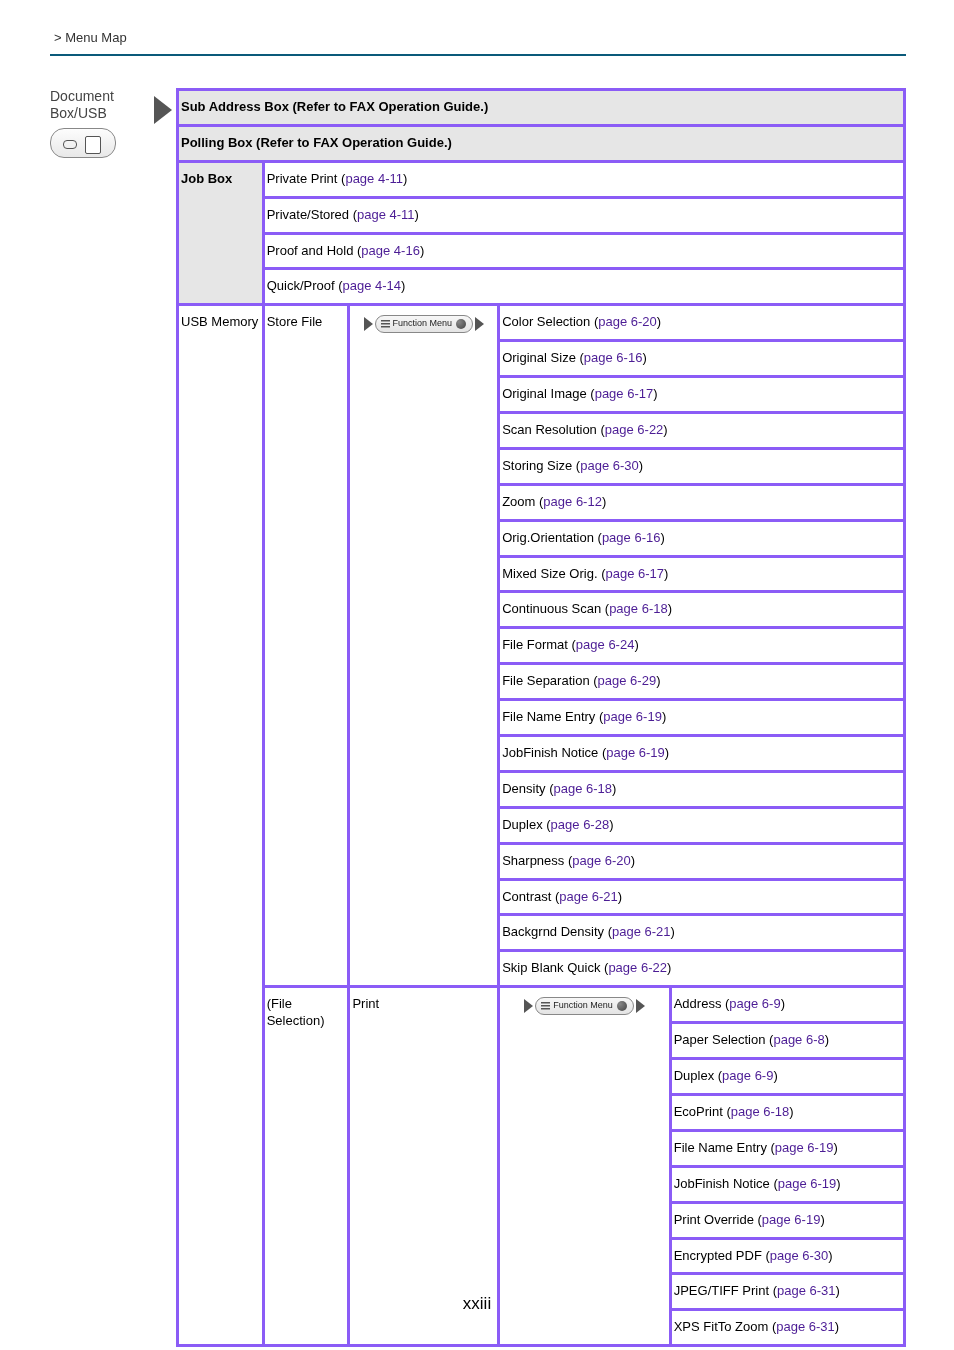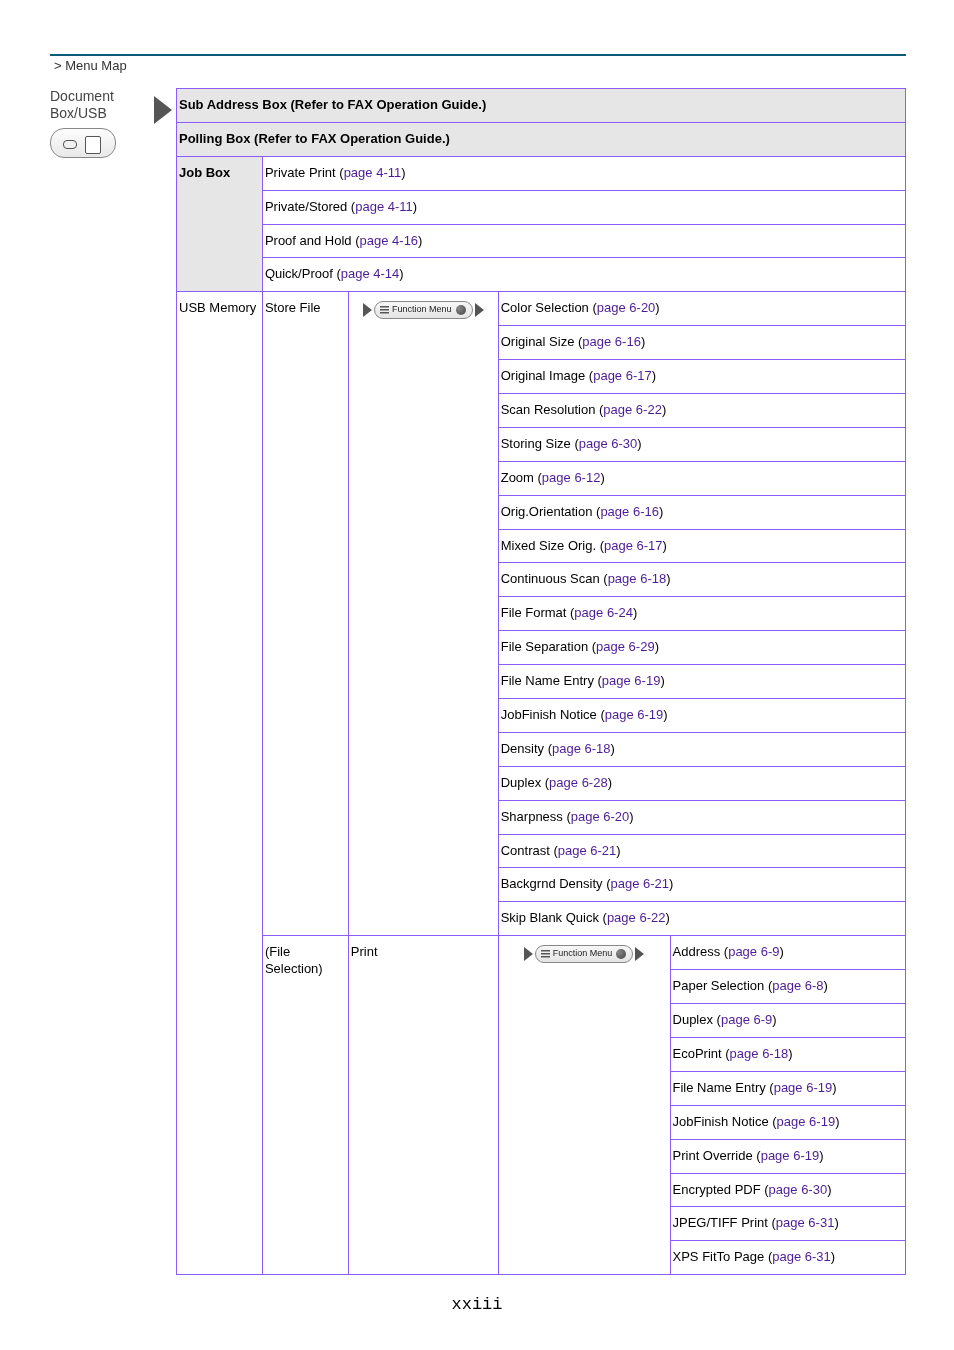--- a/index.html
+++ b/index.html
@@ -9,21 +9,20 @@
     height: 1350px;
     background: #fff;
     position: relative;
   }
   .breadcrumb {
     position: absolute;
     top: 30px;
     left: 54px;
     font-size: 13px;
     color: #333;
-    margin-top: 28px;
   }
   .hr-top {
     position: absolute;
     top: 54px;
     left: 50px;
     width: 856px;
     height: 2px;
     background: #0a5a7a;
   }
   .left-section {
@@ -75,21 +74,21 @@
   .main-table {
     position: absolute;
     top: 88px;
     left: 176px;
     width: 730px;
     border-collapse: collapse;
     font-size: 13px;
     color: #000;
   }
   .main-table td {
-    border: 1px solid #8b5cf6;
+    border: 3px solid #8b5cf6;
     padding: 8px 2px;
     vertical-align: top;
     line-height: 1.3;
   }
   .main-table td.bold { font-weight: normal; }
   .main-table td.header-row {
     background: #e6e6e6;
     font-weight: bold;
   }
   .link { color: #4c1d95; cursor: pointer; }
@@ -142,21 +141,21 @@
   }
 
   td.fm-cell { text-align: center; vertical-align: top; padding-top: 9px;}
   td.fm-cell-print { text-align:center; vertical-align: top; padding-top: 9px;}
 
   .footer {
     position: absolute;
     bottom: 36px;
     width: 100%;
     text-align: center;
-    font-family: Liberation Mono, monospace;
+    font-family: Liberation Sans, sans-serif;
     font-size: 17px;
     color: #000;
   }
 </style>
 </head>
 <body>
 
 <div class="breadcrumb">&gt; Menu Map</div>
 <div class="hr-top"></div>
 
@@ -310,19 +309,19 @@
   <tr>
         <td><span>Print Override (</span><a class="link">page 6-19</a><span>)</span></td>
       </tr>
   <tr>
         <td><span>Encrypted PDF (</span><a class="link">page 6-30</a><span>)</span></td>
       </tr>
   <tr>
         <td><span>JPEG/TIFF Print (</span><a class="link">page 6-31</a><span>)</span></td>
       </tr>
   <tr>
-        <td><span>XPS FitTo Page (</span><a class="link">page 6-31</a><span>)</span></td>
+        <td><span>XPS FitTo Zoom (</span><a class="link">page 6-31</a><span>)</span></td>
       </tr>
 
 </tbody>
   </table>
 
 <div class="footer">xxiii</div>
 
 </body></html>

